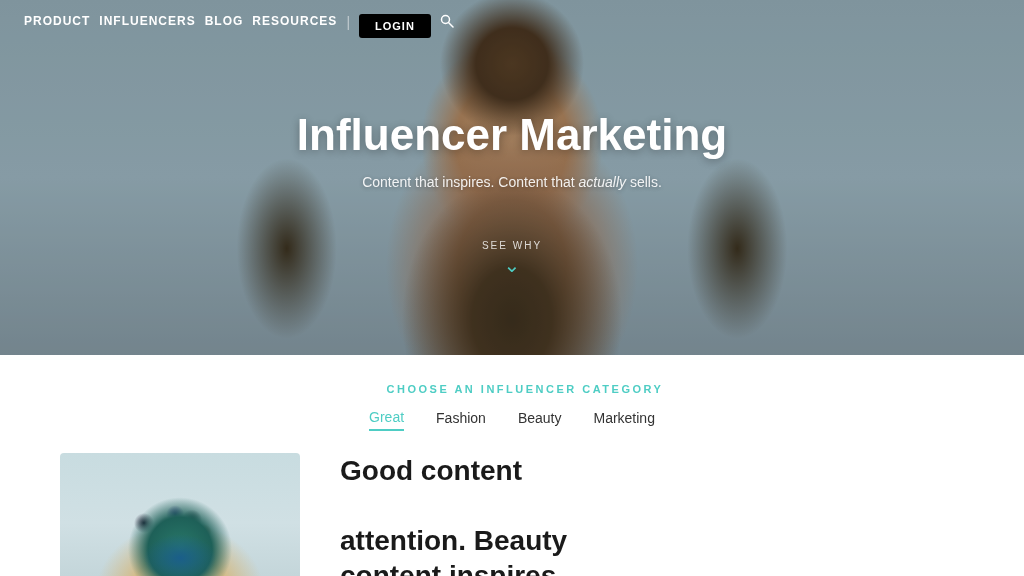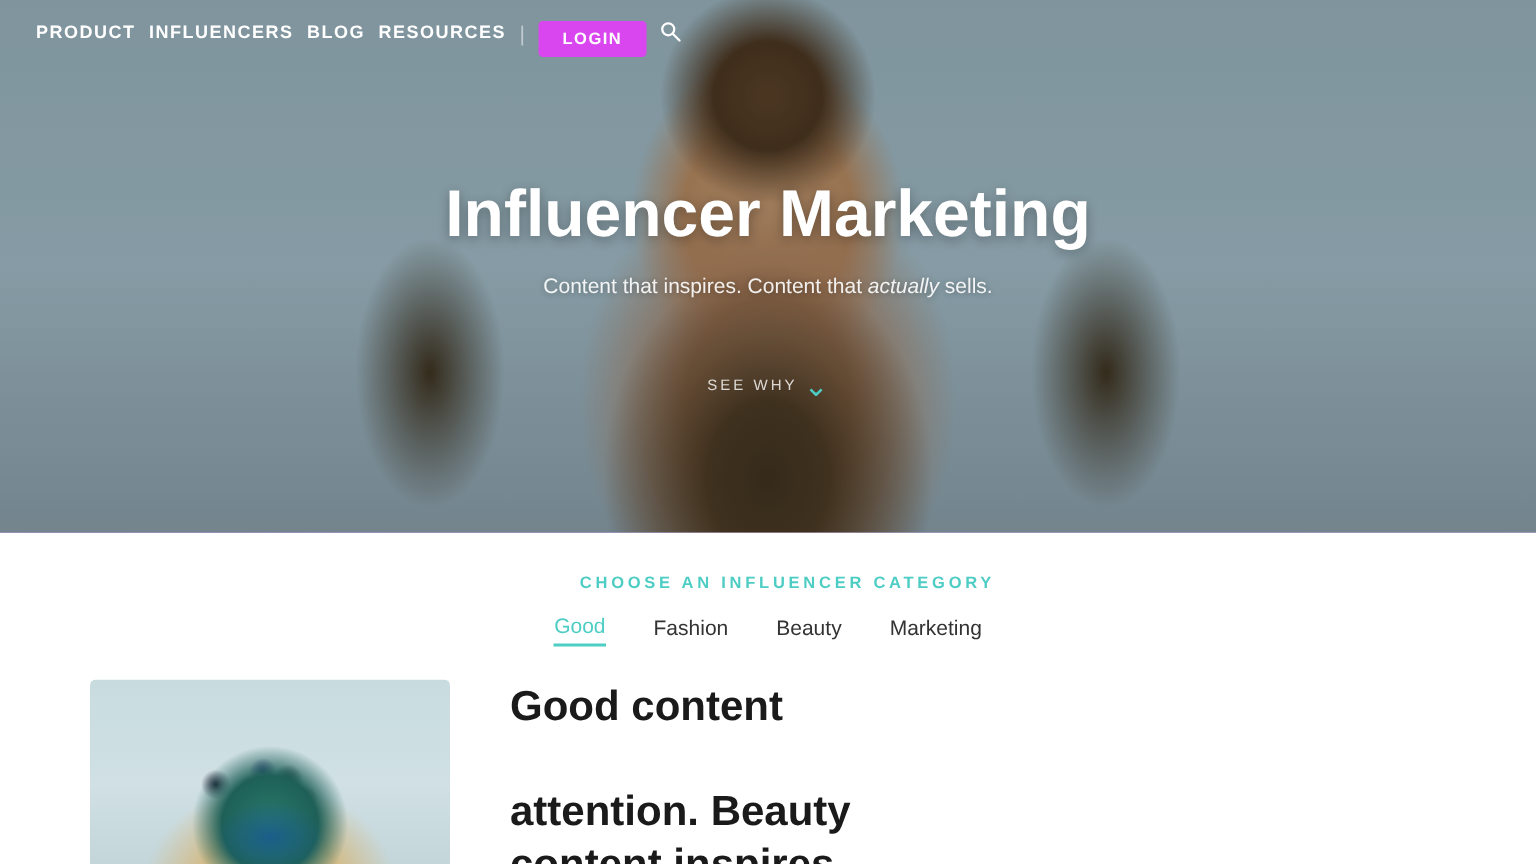--- a/index.html
+++ b/index.html
@@ -41,21 +41,21 @@
       font-size: 12px;
       font-weight: 600;
       letter-spacing: 1px;
       text-transform: uppercase;
     }
     .navbar-divider {
       color: rgba(255,255,255,0.5);
       font-size: 14px;
     }
     .navbar-login {
-      background: #d946ef;
+      background: #000000;
       color: #fff !important;
       padding: 6px 16px;
       border-radius: 3px;
       font-size: 11px !important;
     }
     .navbar-search {
       color: #fff;
       font-size: 14px;
       cursor: pointer;
     }
@@ -124,21 +124,21 @@
       color: rgba(255,255,255,0.9);
       font-size: 14px;
       text-align: center;
       text-shadow: 0 1px 4px rgba(0,0,0,0.3);
       margin-bottom: 50px;
     }
     .hero-subtitle em {
     }
     .hero-see-why {
       display: flex;
-      flex-direction: row;
+      flex-direction: column;
       align-items: center;
       gap: 4px;
       cursor: pointer;
     }
     .hero-see-why-text {
       color: rgba(255,255,255,0.8);
       font-size: 10px;
       letter-spacing: 2px;
       text-transform: uppercase;
     }
@@ -249,21 +249,21 @@
     <div class="hero-see-why">
       <span class="hero-see-why-text">SEE WHY</span>
       <span class="hero-chevron">⌄</span>
     </div>
   </div>
 </section>
 
 <div class="category-section">
   <div class="category-label">CHOOSE AN INFLUENCER CATEGORY</div>
   <div class="category-tabs">
-    <span class="category-tab active">Good</span>
+    <span class="category-tab active">Great</span>
     <span class="category-tab">Fashion</span>
     <span class="category-tab">Beauty</span>
     <span class="category-tab">Marketing</span>
   </div>
 </div>
 
 <div class="content-section">
   <div class="food-image"></div>
   <div class="content-text">
     <h2 class="content-title">

